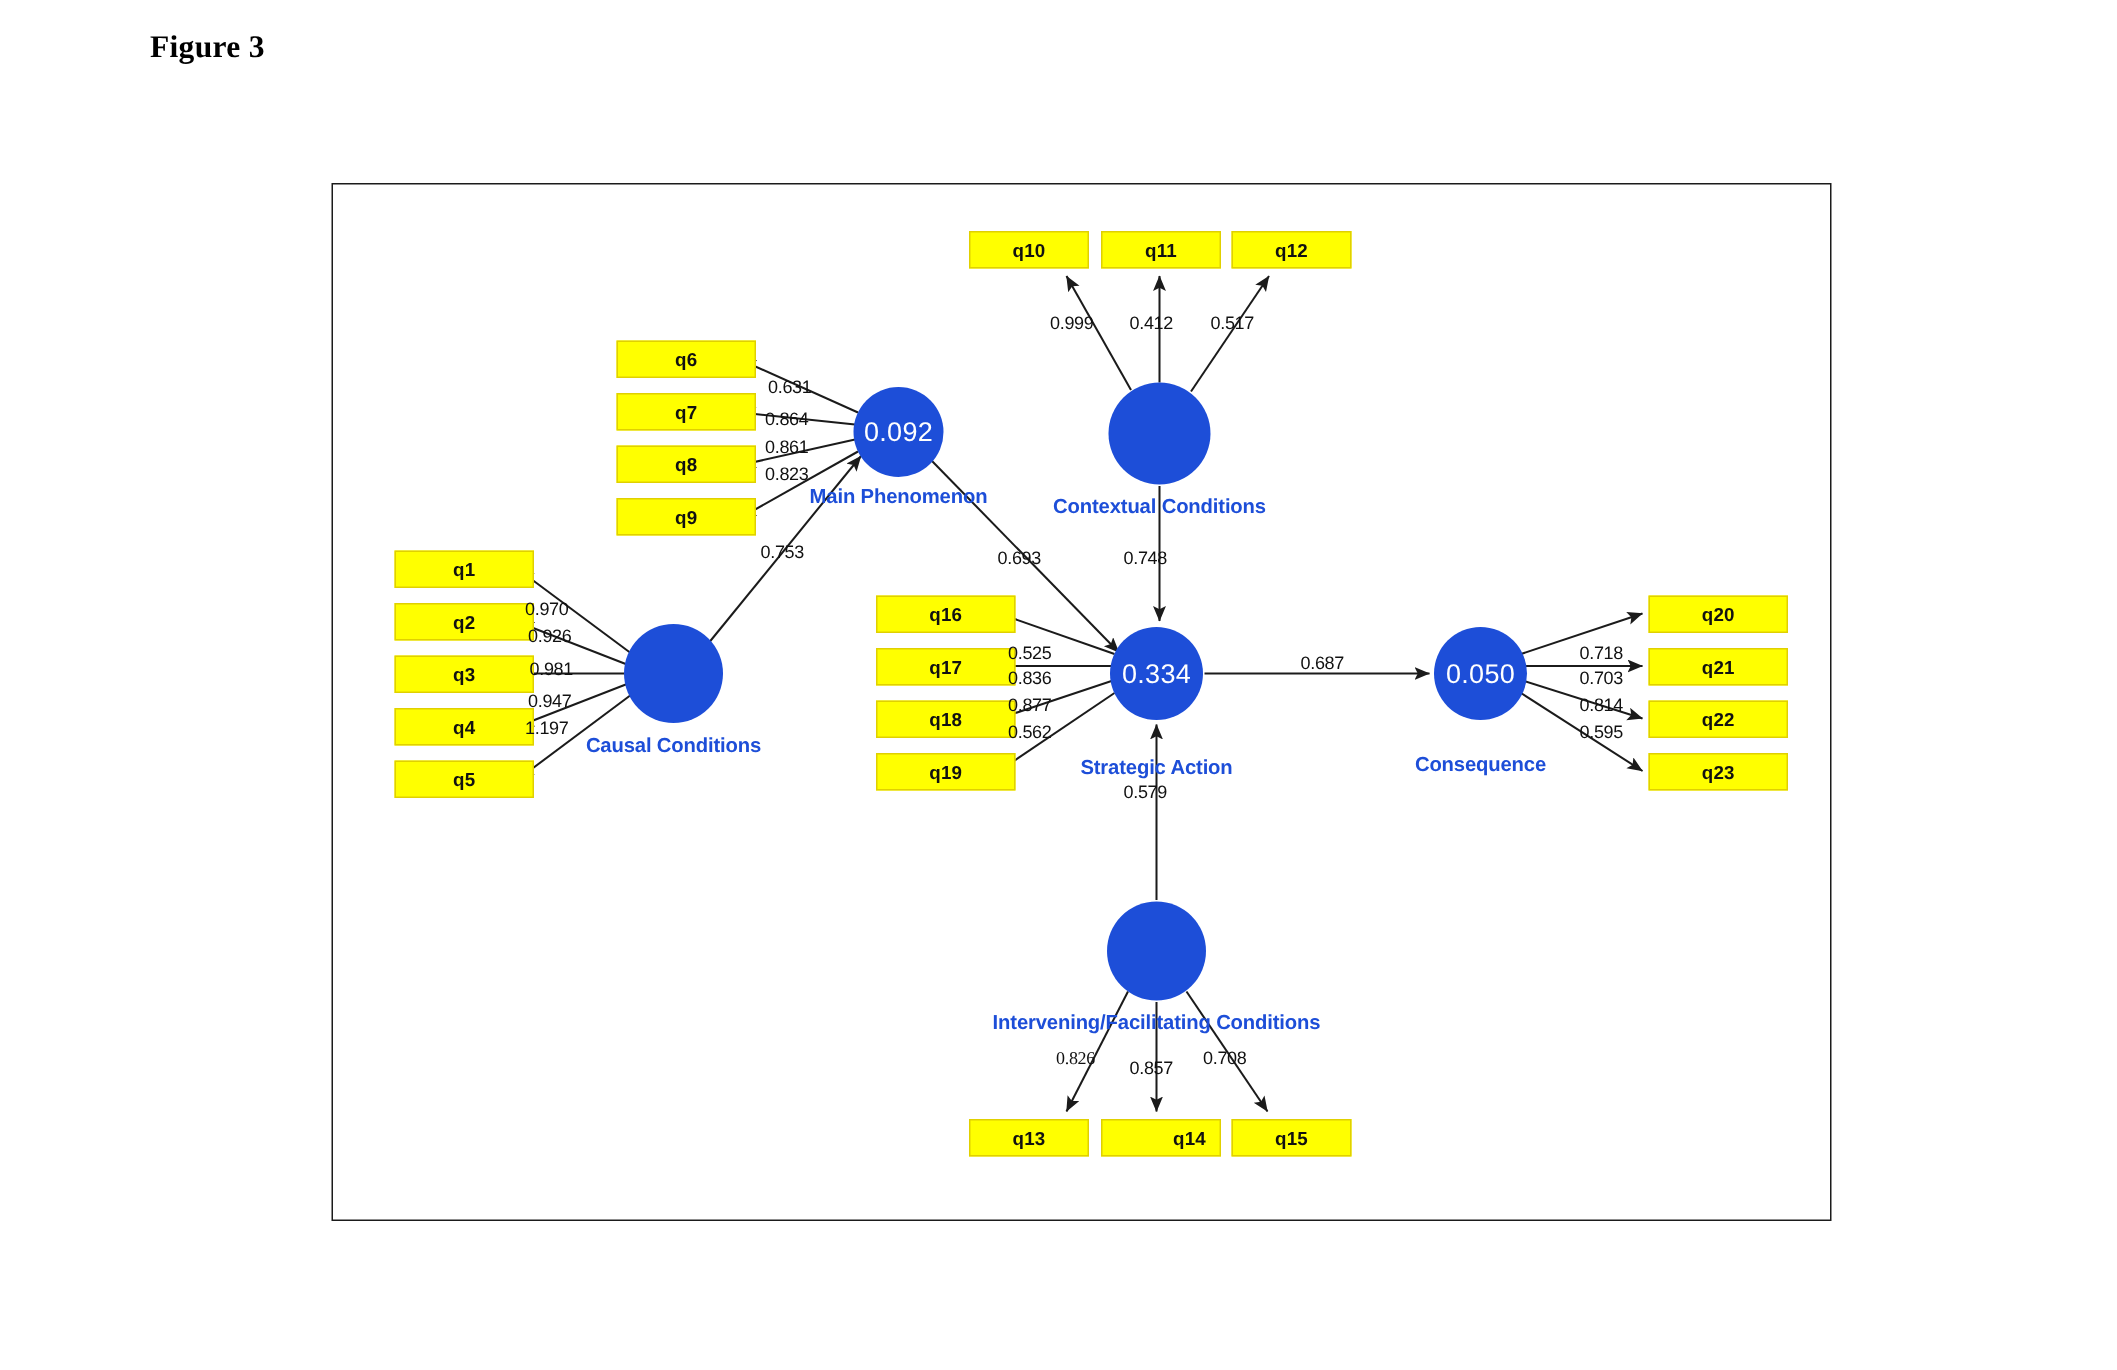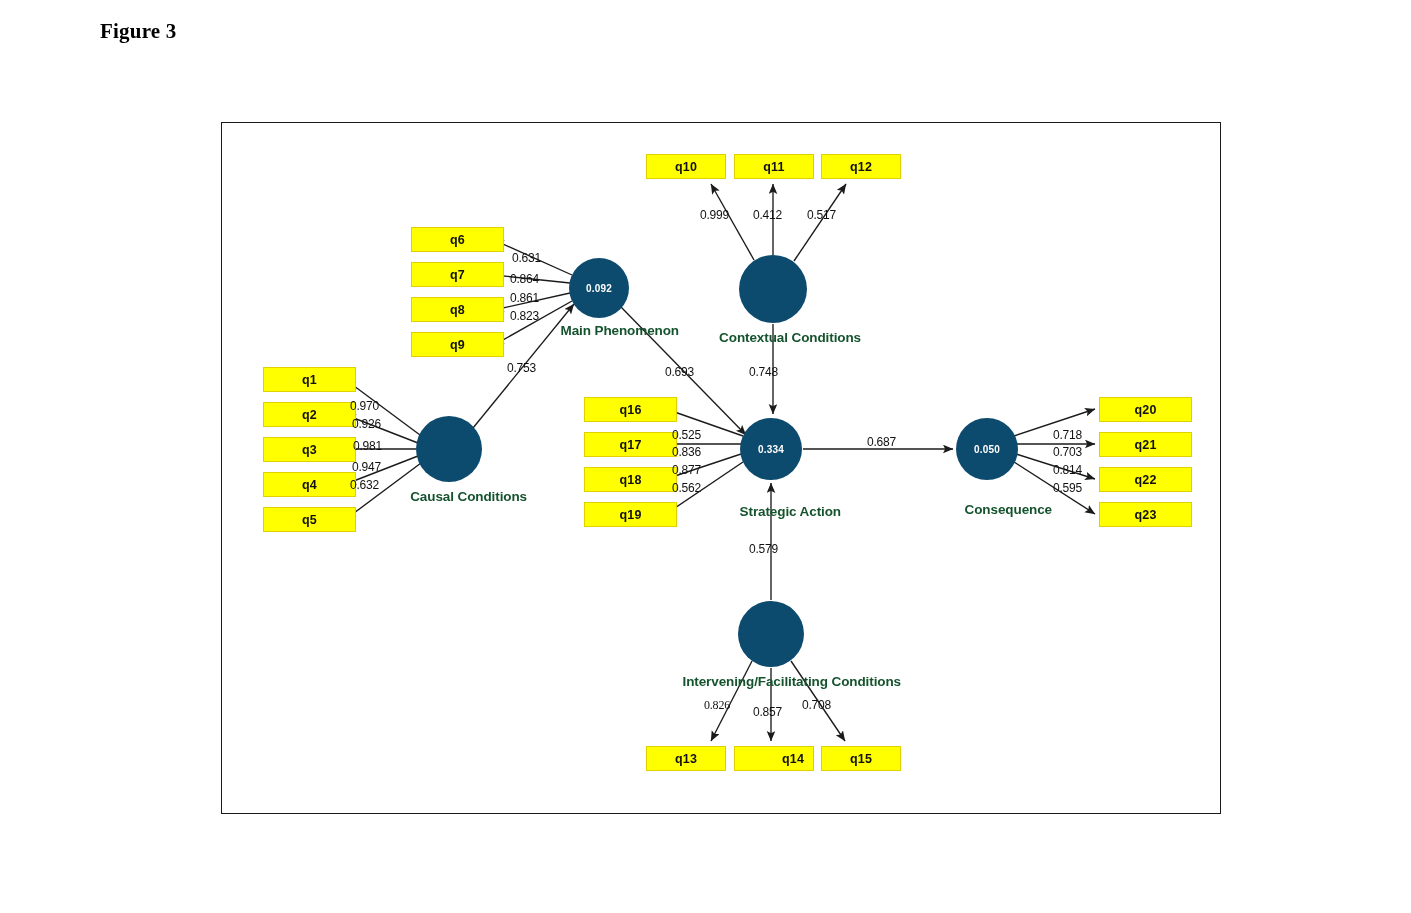--- a/index.html
+++ b/index.html
@@ -85,36 +85,36 @@
     font-weight: bold;
     color: #111;
     letter-spacing: 0.2px;
   }
   .indicator-box.wide { width: 80px; text-align: right; }
 
   
   .latent-node {
     position: absolute;
     border-radius: 50%;
-    background: #0c4a6e;
+    background: #1d4ed8;
     display: flex;
     align-items: center;
     justify-content: center;
     color: #ffffff;
-    font-size: 10px;
-    font-weight: bold;
+    font-size: 18px;
+    font-weight: normal;
     letter-spacing: 0.2px;
   }
   .latent-label {
     position: absolute;
     font-size: 13.5px;
     font-weight: bold;
-    color: #14532d;
+    color: #1d4ed8;
     white-space: nowrap;
-    text-align: right;
+    text-align: center;
     letter-spacing: -0.1px;
   }
 
   
   .coef {
     position: absolute;
     font-size: 12px;
     color: #111;
     white-space: nowrap;
     letter-spacing: -0.2px;
@@ -220,21 +220,21 @@
     <div class="latent-node" style="left:516px; top:478px; width:66px; height:66px;"></div>
     <div class="latent-label" style="left:419px; top:551px; width:260px;">Intervening/Facilitating Conditions</div>
 
     <div class="latent-node" style="left:734px; top:295px; width:62px; height:62px;">0.050</div>
     <div class="latent-label" style="left:700px; top:379px; width:130px;">Consequence</div>
 
     <div class="coef" style="left:128px; top:276px;">0.970</div>
     <div class="coef" style="left:130px; top:294px;">0.926</div>
     <div class="coef" style="left:131px; top:316px;">0.981</div>
     <div class="coef" style="left:130px; top:337px;">0.947</div>
-    <div class="coef" style="left:128px; top:355px;">0.632</div>
+    <div class="coef" style="left:128px; top:355px;">1.197</div>
 
     <div class="coef" style="left:290px; top:128px;">0.631</div>
     <div class="coef" style="left:288px; top:149px;">0.864</div>
     <div class="coef" style="left:288px; top:168px;">0.861</div>
     <div class="coef" style="left:288px; top:186px;">0.823</div>
 
     <div class="coef" style="left:478px; top:85px;">0.999</div>
     <div class="coef" style="left:531px; top:85px;">0.412</div>
     <div class="coef" style="left:585px; top:85px;">0.517</div>
 
@@ -248,17 +248,17 @@
     <div class="coef" style="left:450px; top:358px;">0.562</div>
 
     <div class="coef" style="left:831px; top:305px;">0.718</div>
     <div class="coef" style="left:831px; top:322px;">0.703</div>
     <div class="coef" style="left:831px; top:340px;">0.814</div>
     <div class="coef" style="left:831px; top:358px;">0.595</div>
 
     <div class="coef" style="left:285px; top:238px;">0.753</div>
     <div class="coef" style="left:443px; top:242px;">0.693</div>
     <div class="coef" style="left:527px; top:242px;">0.748</div>
-    <div class="coef" style="left:527px; top:419px;">0.579</div>
+    <div class="coef" style="left:527px; top:398px;">0.579</div>
     <div class="coef" style="left:645px; top:312px;">0.687</div>
 
   </div>
 </div>
 
 </body></html>

